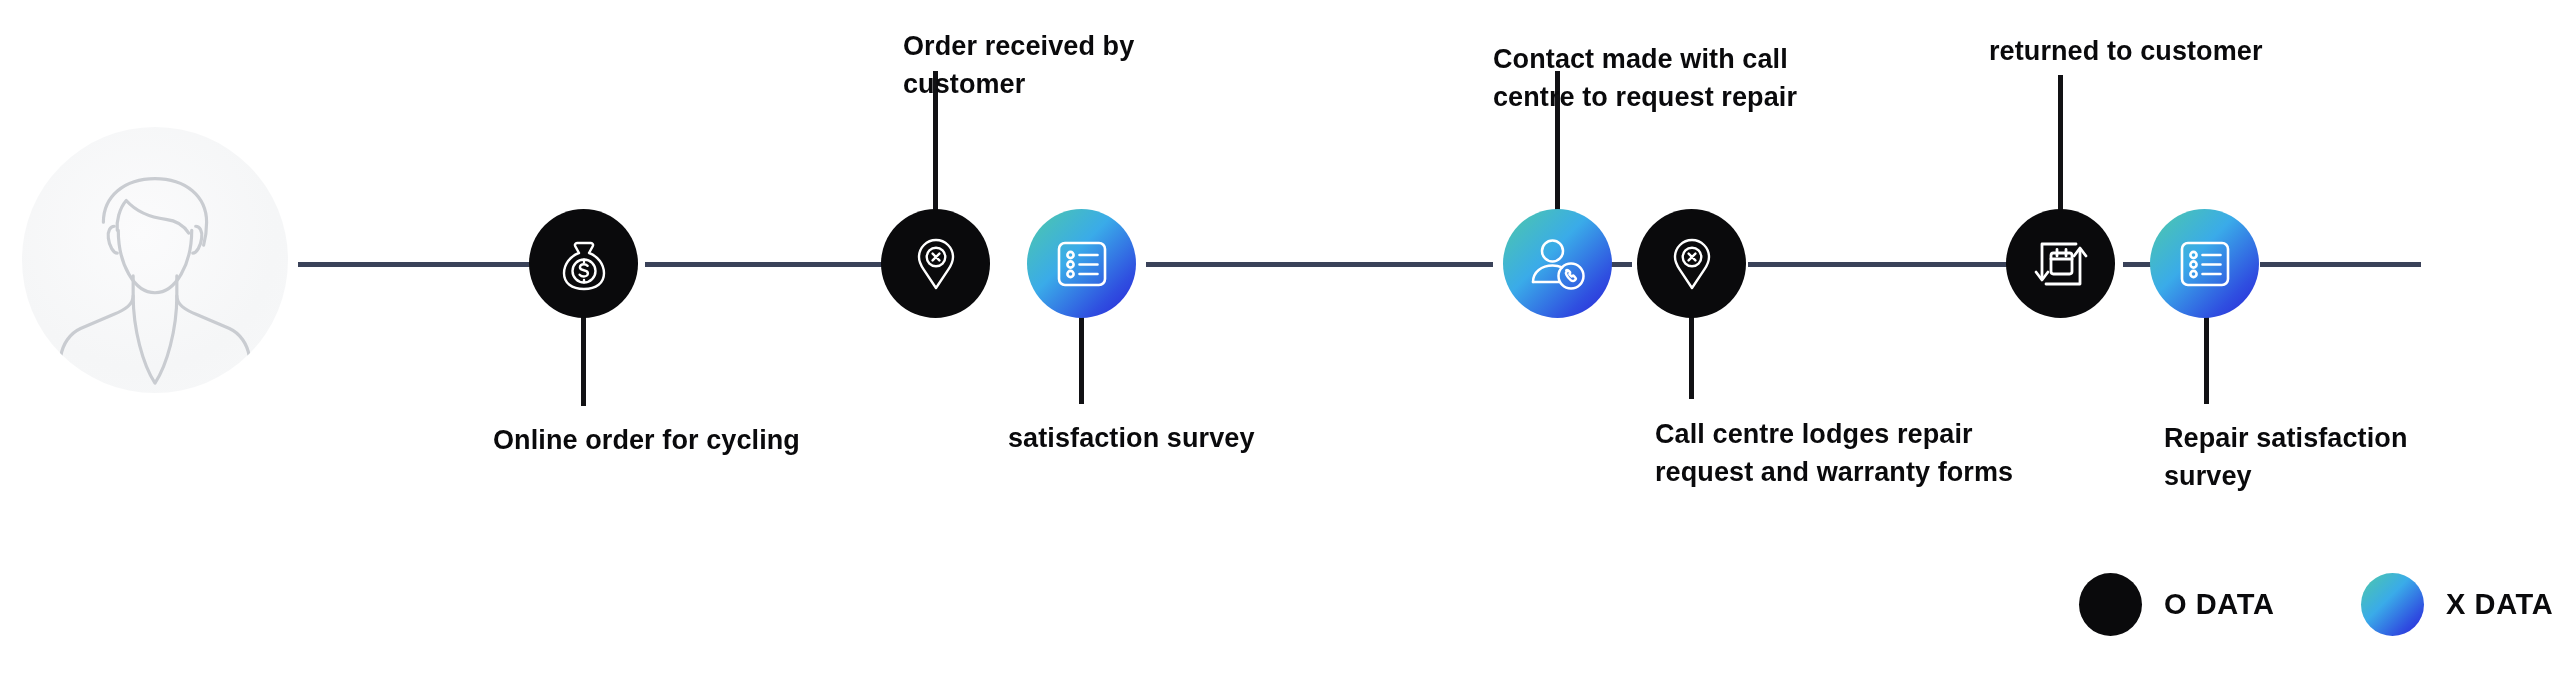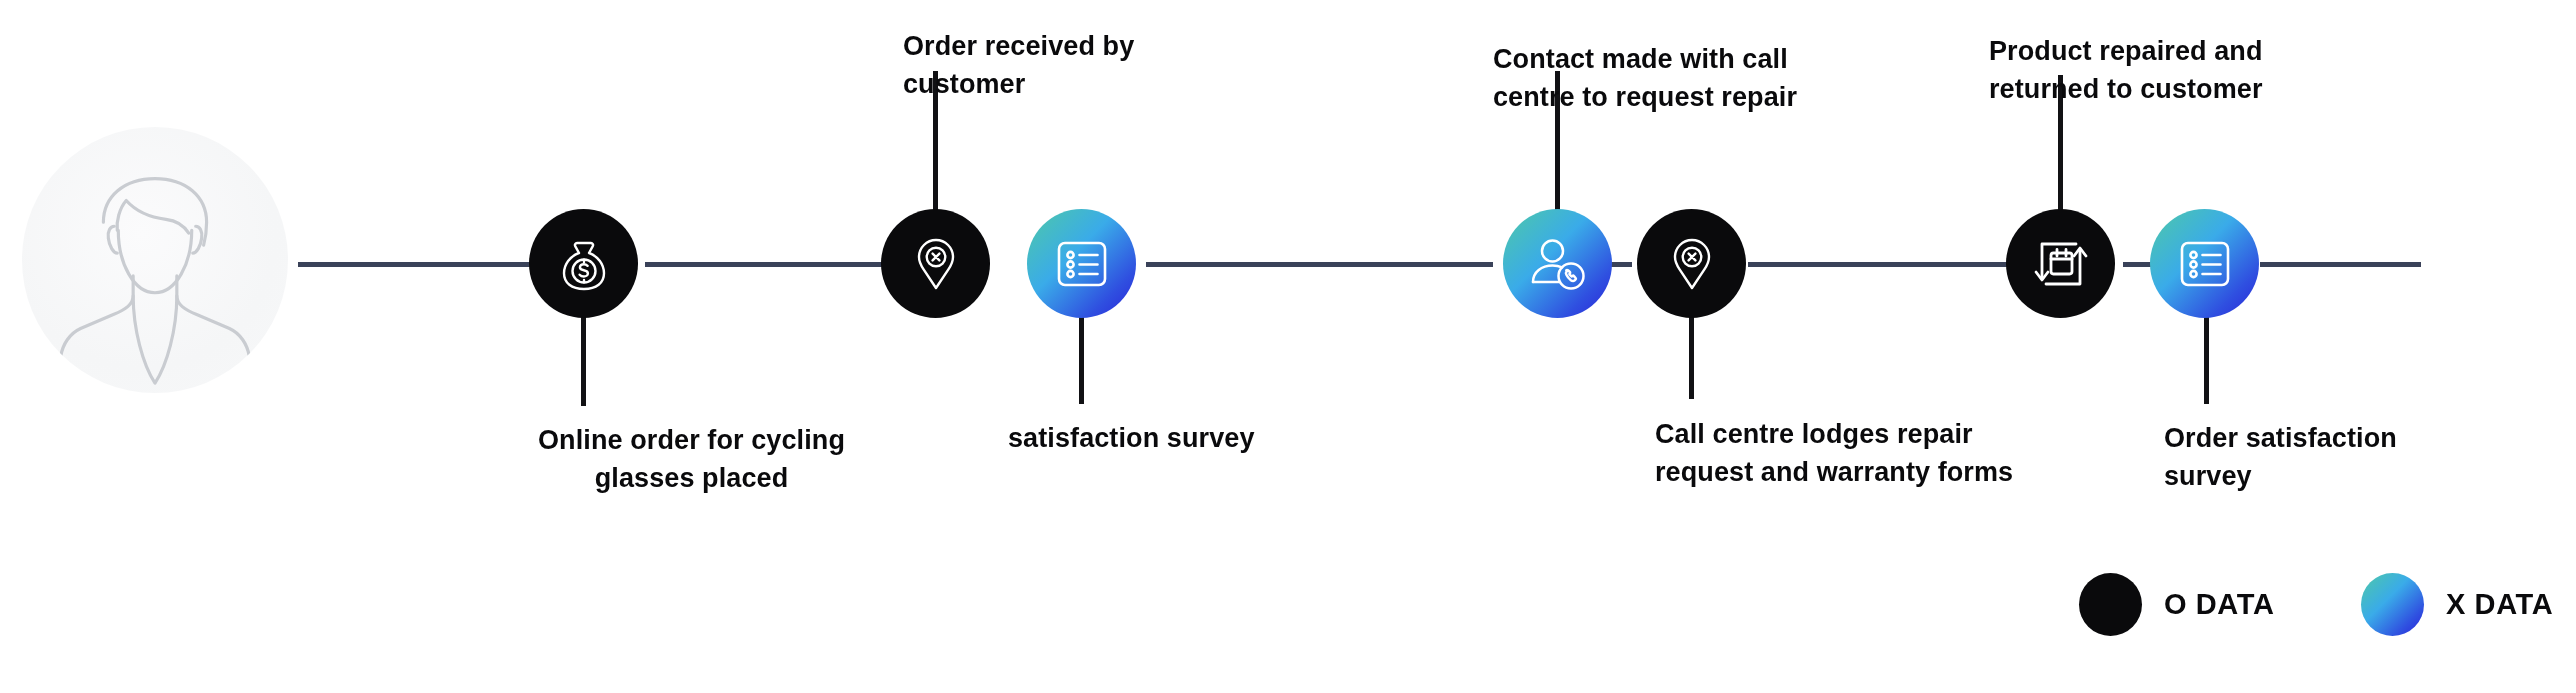--- a/index.html
+++ b/index.html
@@ -189,40 +189,38 @@
     <div>Order received by</div>
     <div>customer</div>
   </div>
 
   <div class="cap" style="left:1493px; top:28px; width:397px;margin-top:12px;">
     <div>Contact made with call</div>
     <div>centre to request repair</div>
   </div>
 
   <div class="cap" style="left:1989px; top:32px; width:357px;">
-    <div>Product repaired and</div>
     <div>returned to customer</div>
   </div>
 
-  <div class="cap" style="left:493px; top:421px; width:397px;text-align:center;">
+  <div class="cap" style="left:493px; top:421px; width:397px;">
     <div>Online order for cycling</div>
-    <div>glasses placed</div>
   </div>
 
   <div class="cap" style="left:1008px; top:419px; width:347px;">
     <div>satisfaction survey</div>
   </div>
 
   <div class="cap" style="left:1647px; top:415px; width:436px;margin-left:8px;">
     <div>Call centre lodges repair</div>
     <div>request and warranty forms</div>
   </div>
 
   <div class="cap" style="left:2164px; top:419px; width:327px;">
-    <div>Order satisfaction</div>
+    <div>Repair satisfaction</div>
     <div>survey</div>
   </div>
 
   <div class="legend" style="left:2079px; top:573px;align-items:center;">
     <span class="legend-dot dark"></span>
     <span class="legend-label">O DATA</span>
   </div>
 
   <div class="legend" style="left:2361px; top:573px;">
     <span class="legend-dot grad"></span>

